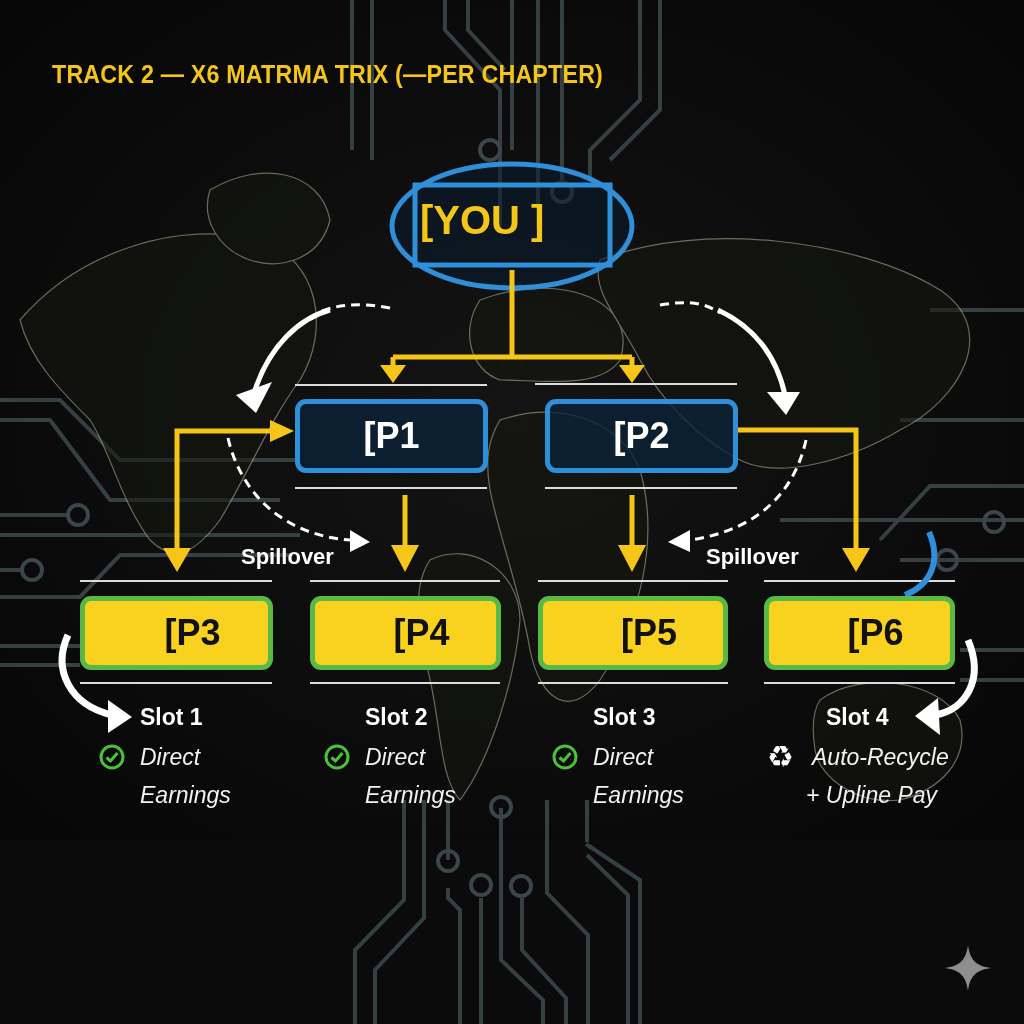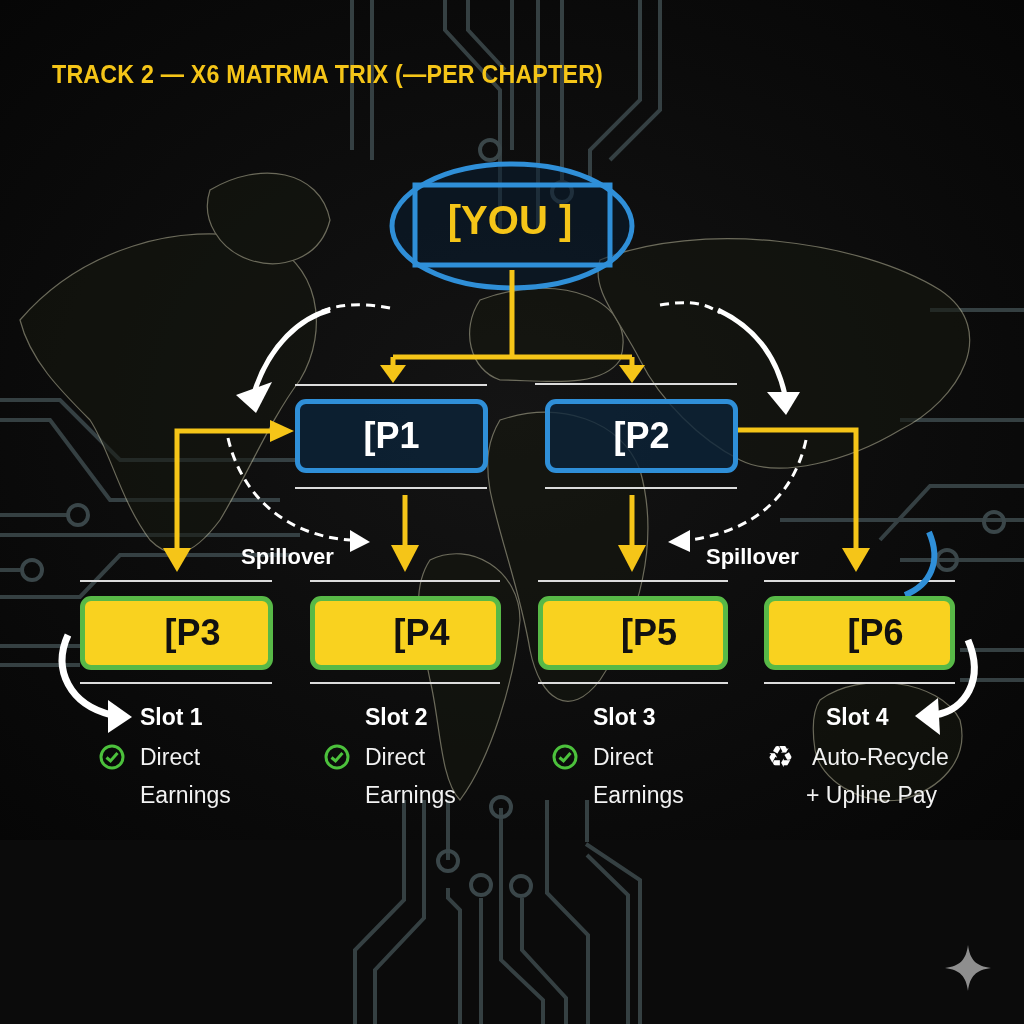--- a/index.html
+++ b/index.html
@@ -3,29 +3,29 @@
 <meta charset="utf-8">
 <style>
   * { box-sizing: border-box; margin: 0; padding: 0; }
   html, body { width: 1024px; height: 1024px; background: #0b0b0b; overflow: hidden; }
   body { position: relative; font-family: "Liberation Sans", sans-serif; }
   .canvas { position: absolute; left: 0; top: 0; width: 1024px; height: 840px;
     background: radial-gradient(ellipse at 50% 50%, #141414 0%, #0a0a0a 70%, #060606 100%); }
   svg.layer { position: absolute; left: 0; top: 0; }
   .title { position: absolute; left: 52px; top: 60px; color: #f5c518; font-weight: 700;
     font-size: 25px; letter-spacing: 0.2px; white-space: nowrap; transform: scaleX(0.93); transform-origin: left; }
-  .you-label { position: absolute; left: 420px; top: 198px; width: 180px; text-align: center;
+  .you-label { position: absolute; left: 420px; top: 198px; width: 180px; text-align: left;
     color: #f5c518; font-weight: 700; font-size: 40px; }
   .pbox { position: absolute; display: flex; align-items: center; justify-content: center;
     font-weight: 700; font-size: 36px; border-radius: 11px; }
   .pbox.blue { border: 5px solid #2f8fd8; background: rgba(12,36,58,0.78); color: #ffffff; }
   .pbox.yellow { border: 5px solid #58b947; background: #f9d21f; color: #111; padding-left: 32px; }
   .spill { position: absolute; color: #fff; font-weight: 700; font-size: 22px; }
   .slot { position: absolute; color: #fff; font-weight: 700; font-size: 23px; }
-  .desc { position: absolute; color: #f2f2f2; font-size: 23px; line-height: 38px; }
+  .desc { position: absolute; color: #f2f2f2; font-size: 23px; line-height: 38px; font-style: italic; }
   .check { position: absolute; width: 26px; height: 26px; }
   .recycle { position: absolute; color: #fff; font-size: 30px; line-height: 30px; }
   .sparkle { position: absolute; left: 944px; top: 944px; width: 48px; height: 48px; }
 </style>
 </head>
 <body>
 
 <div class="canvas">
 
   <svg class="layer" width="1024" height="1024">

